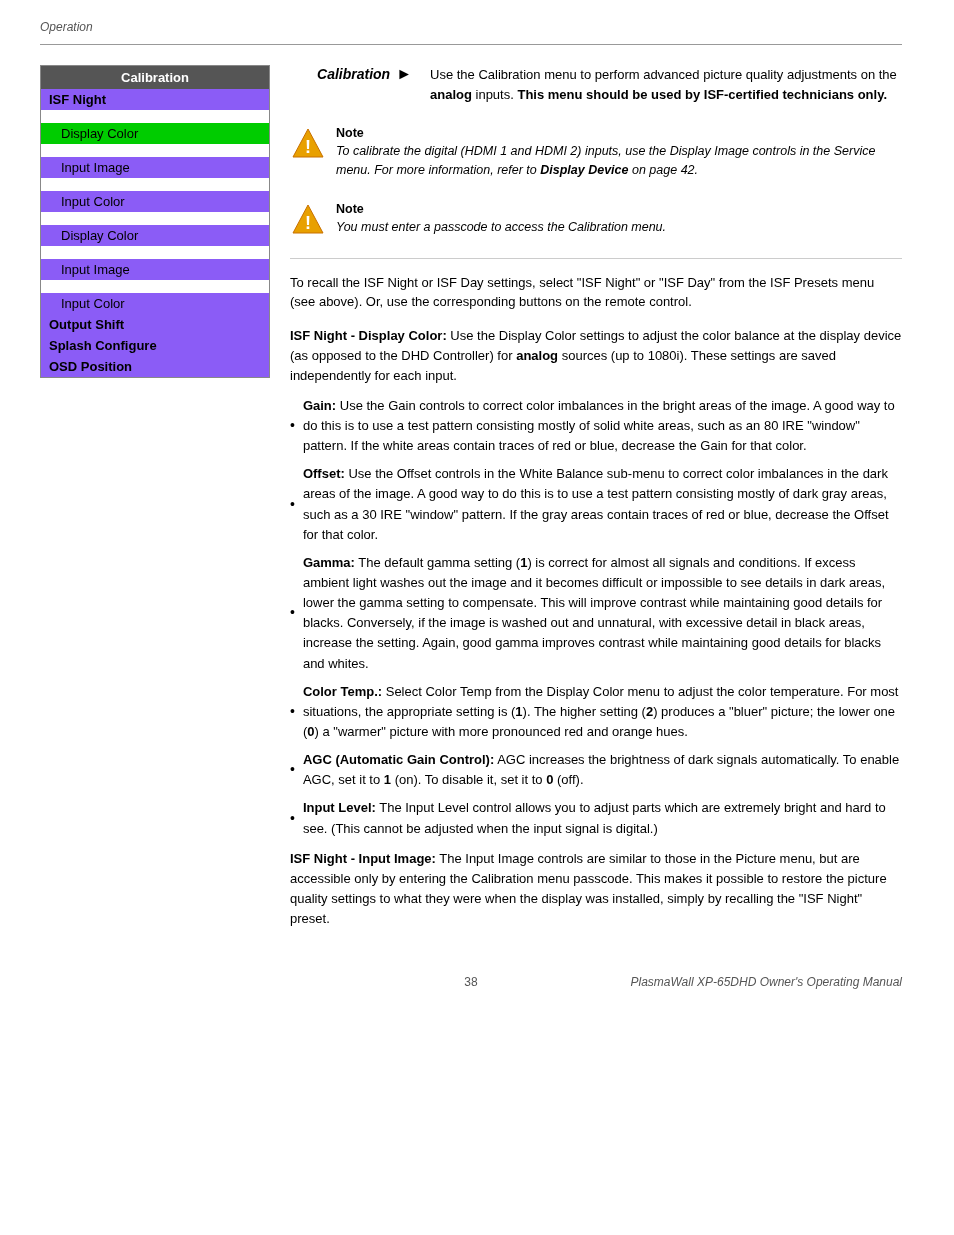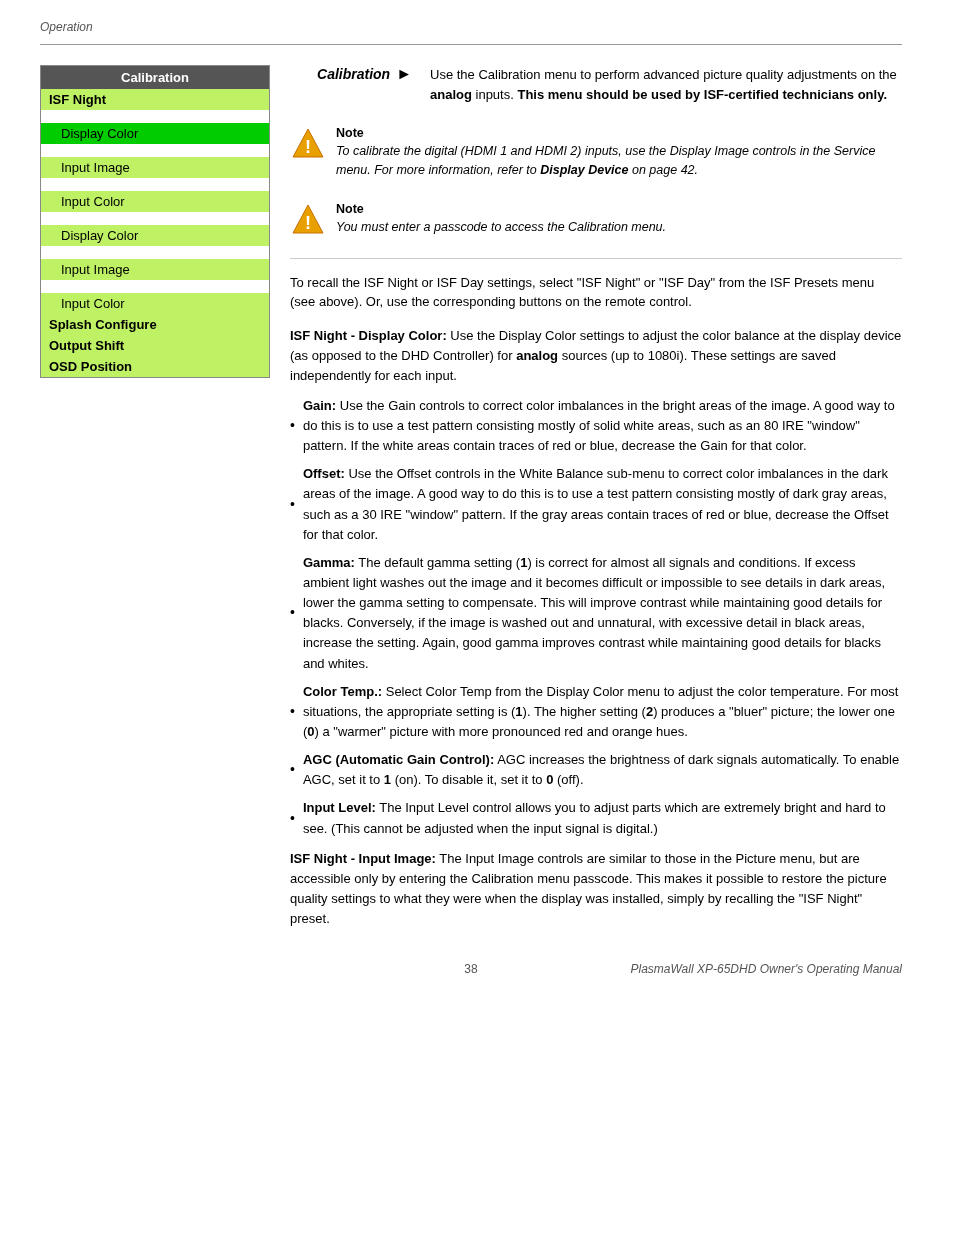--- a/index.html
+++ b/index.html
@@ -45,21 +45,21 @@
       text-align: center;
       font-weight: bold;
       padding: 4px 8px;
       font-size: 13px;
     }
 
     .menu-item {
       padding: 3px 8px;
       font-size: 13px;
       color: #000;
-      background: #bef264;
+      background: #8b5cf6;
       border: none;
     }
 
     .menu-item.selected {
       background: #00cc00;
       color: #000;
     }
 
     .menu-item.indented-1 {
       padding-left: 20px;
@@ -173,21 +173,21 @@
       content: "•";
       margin-right: 8px;
       flex-shrink: 0;
       font-size: 14px;
     }
 
     .page-footer {
       display: flex;
       justify-content: center;
       align-items: center;
-      margin-top: 23px;
+      margin-top: 36px;
       font-size: 12px;
       color: #555;
       position: relative;
     }
 
     .page-number {
       position: absolute;
       left: 50%;
       transform: translateX(-50%);
     }
@@ -215,22 +215,22 @@
         <div class="menu-item top-level">ISF Night</div>
 
         <div class="menu-item sub-level indented-1 selected">Display Color</div>
         <div class="menu-item sub-level indented-1">Input Image</div>
         <div class="menu-item sub-level indented-1">Input Color</div>
 
         <div class="menu-item sub-level indented-1">Display Color</div>
         <div class="menu-item sub-level indented-1">Input Image</div>
         <div class="menu-item sub-level indented-1">Input Color</div>
 
+        <div class="menu-item top-level">Output Shift</div>
         <div class="menu-item top-level">Splash Configure</div>
-        <div class="menu-item top-level">Output Shift</div>
         <div class="menu-item top-level">OSD Position</div>
       </div>
     </div>
 
     <div class="main-content">
 
       <div class="calibration-header">
         <div style="display:flex; align-items:center; gap:6px; min-width:130px; justify-content:flex-end;">
           <span class="calibration-label">Calibration</span>
           <span class="arrow-symbol">►</span>

